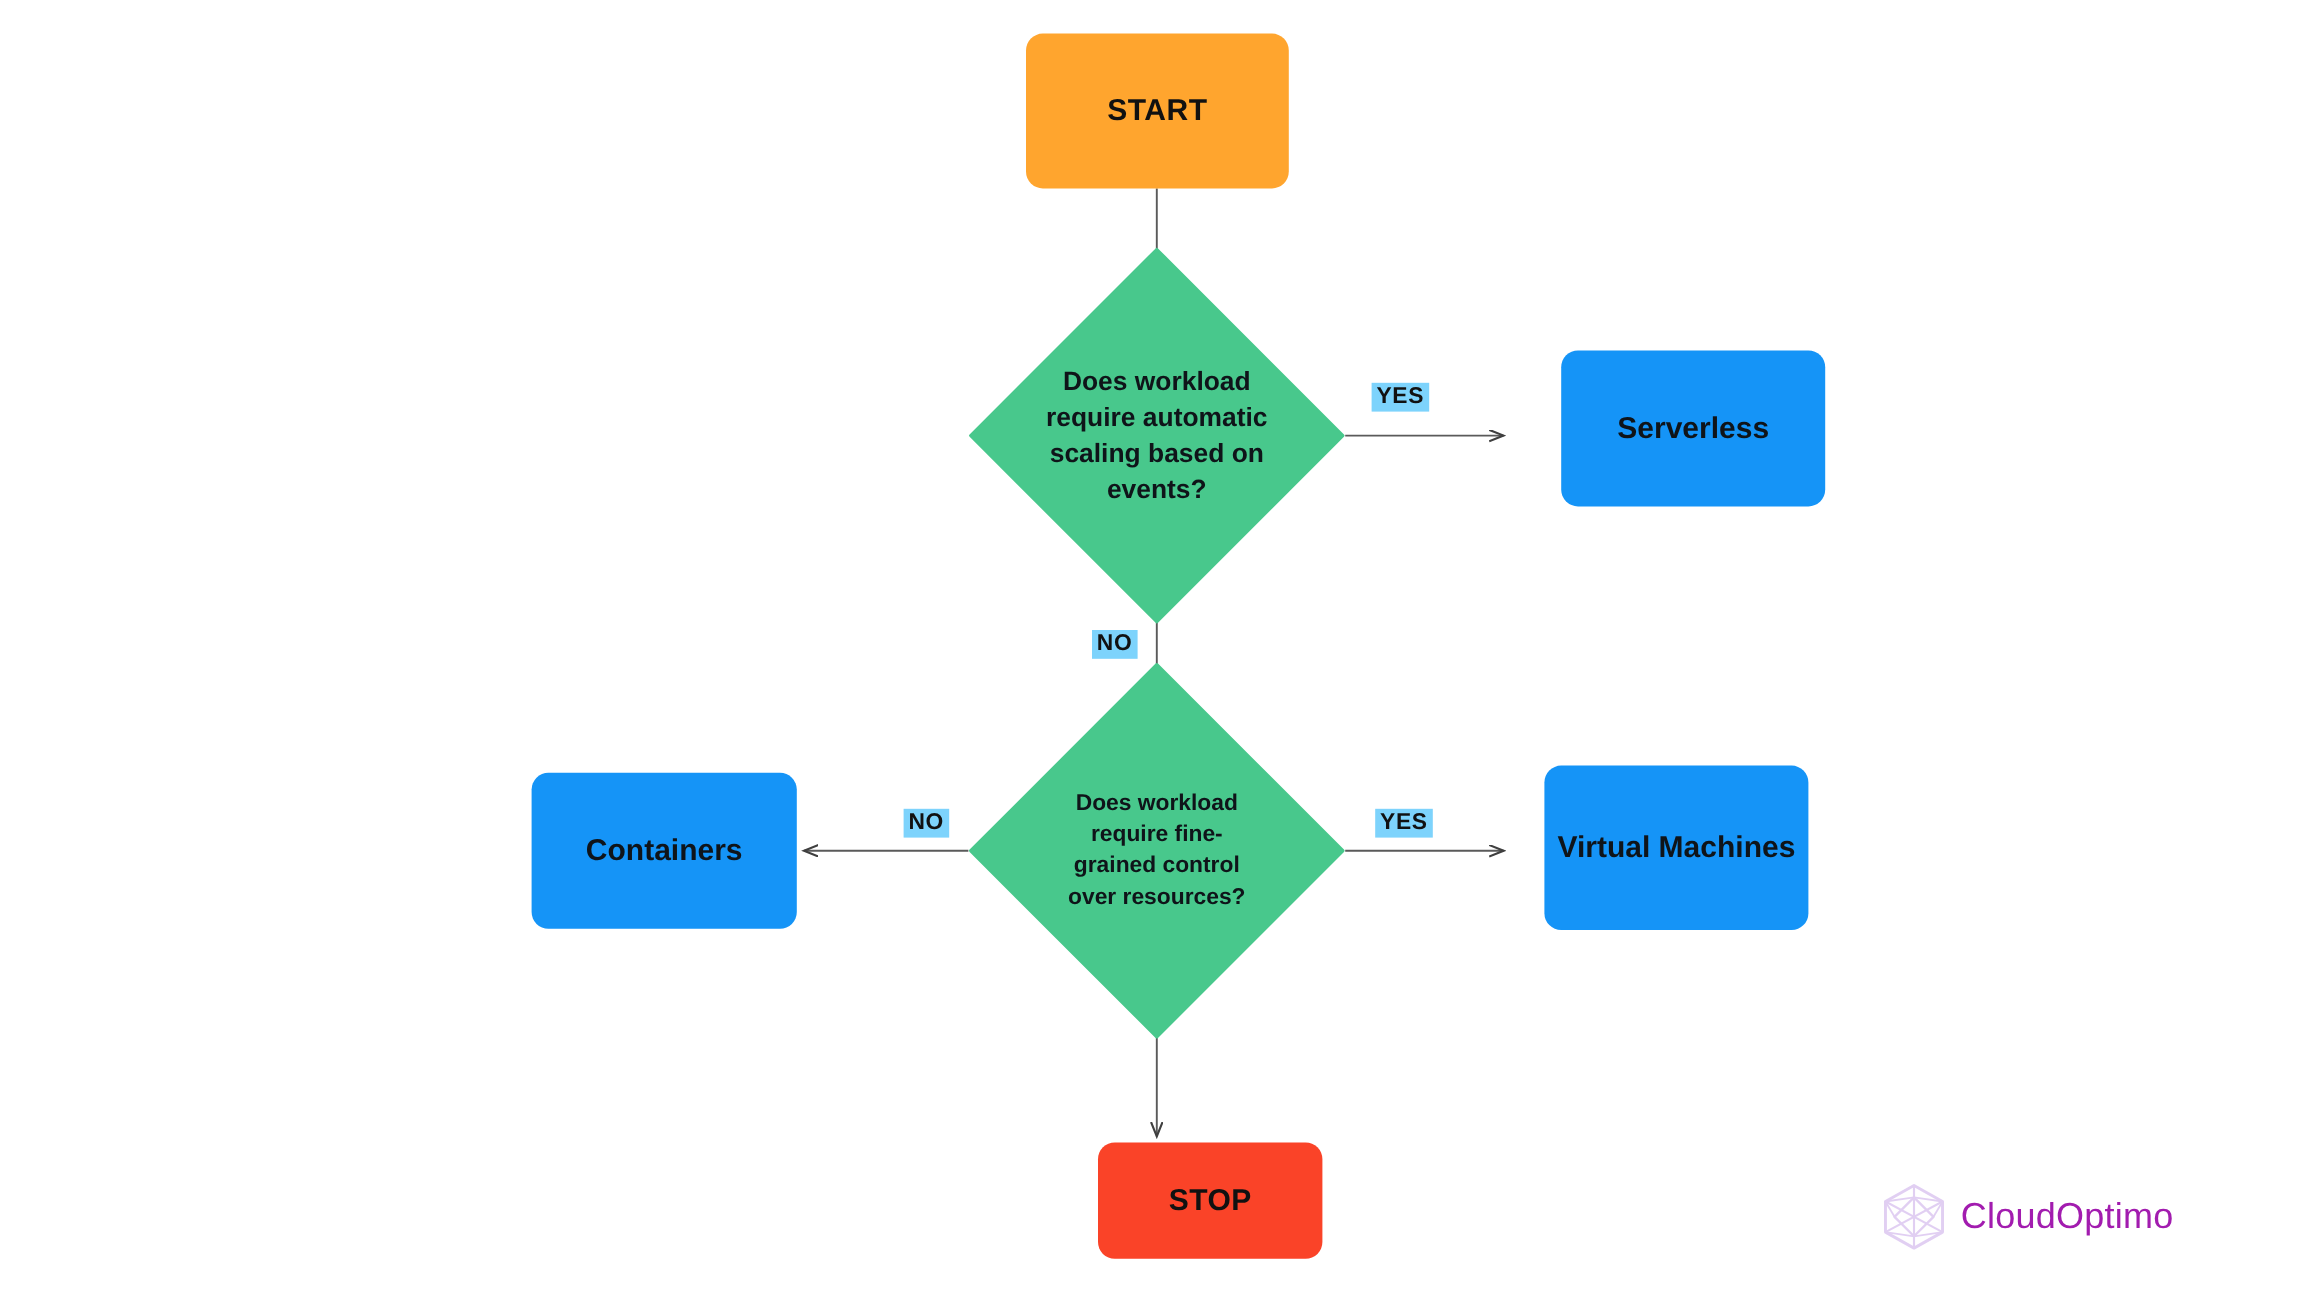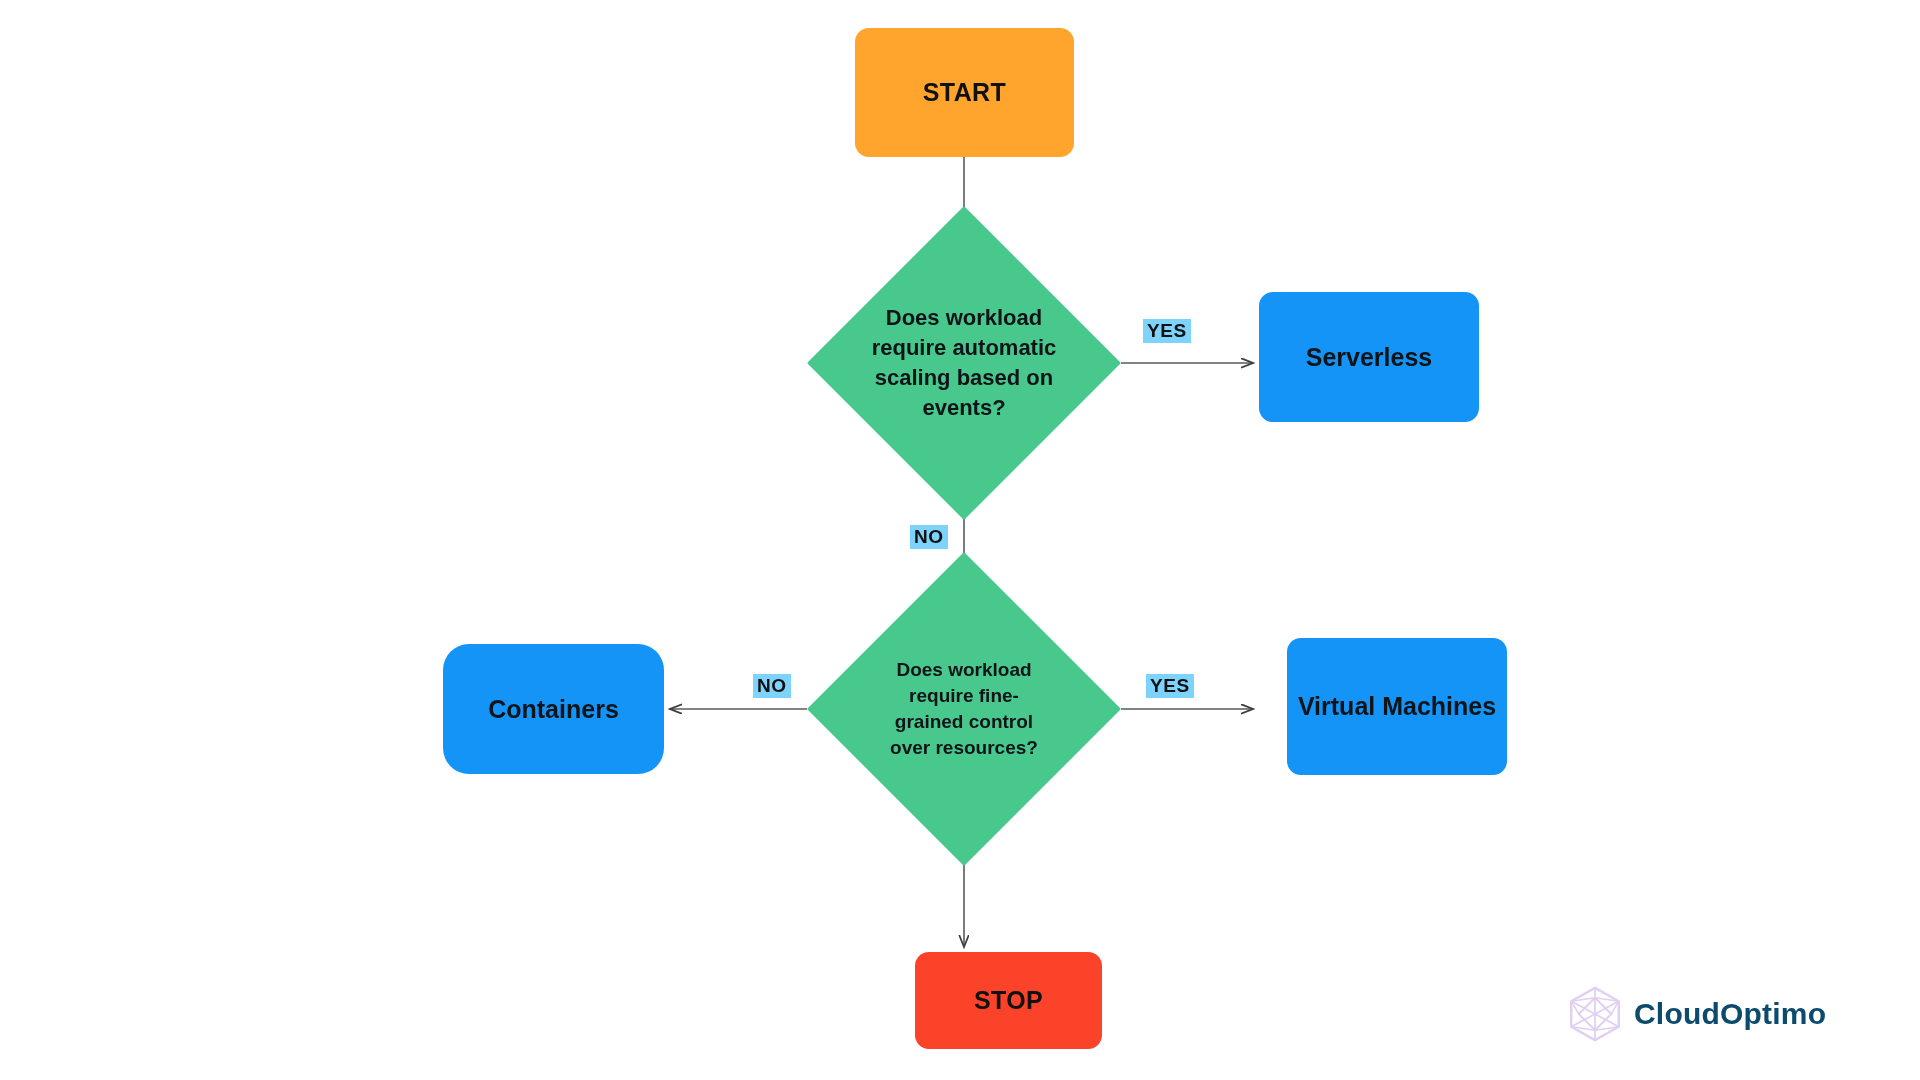--- a/index.html
+++ b/index.html
@@ -80,32 +80,31 @@
     border-radius: 14px;
   }
   .outcome-box .node-label {
     font-size: 25px;
     font-weight: bold;
     color: #0f1419;
     line-height: 1.30;
     padding: 0 8px;
   }
   #node-serverless {
-    left: 1259px;
+    left: 1301px;
     top: 292px;
     width: 220px;
     height: 130px;
     justify-content: center;
   }
   #node-containers {
     left: 443px;
     top: 644px;
     width: 221px;
     height: 130px;
-    border-radius: 26px;
   }
   #node-vm {
     left: 1259px;
     top: 638px;
     width: 220px;
     height: 137px;
     margin-left: 28px;
   }
 
   
@@ -176,23 +175,23 @@
     gap: 10px;
   }
   #watermark-mark {
     width: 58px;
     height: 58px;
     flex: 0 0 auto;
     opacity: 0.55;
   }
   #watermark-text {
     font-size: 30px;
-    color: #0c4a6e;
+    color: #a21caf;
     letter-spacing: 0.2px;
-    font-weight: bold;
+    font-weight: normal;
     white-space: nowrap;
   }
 </style>
 </head>
 <body>
 
 <div id="flow-canvas">
 
   <svg id="connectors" viewBox="0 0 1920 1080" width="1920" height="1080" aria-hidden="true">
     <defs>

